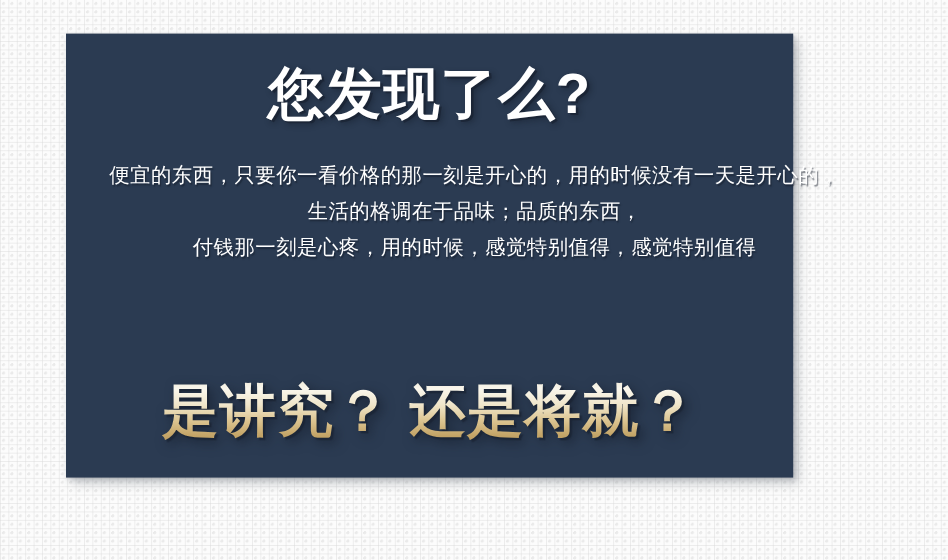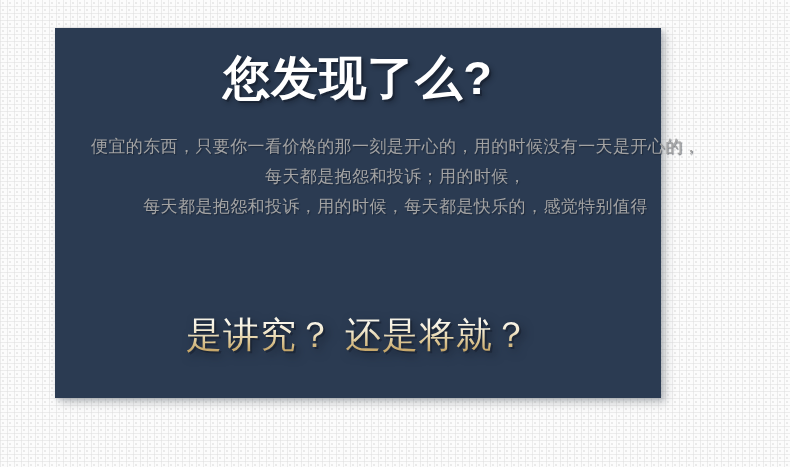--- a/index.html
+++ b/index.html
@@ -64,38 +64,38 @@
   .body-copy {
     position: absolute;
     left: 14px;
     top: 104px;
     width: 653px;
     text-align: center;
   }
   .body-line {
     font-size: 17px;
     line-height: 30px;
-    color: #a3a3a3;
+    color: #ffffff;
     letter-spacing: 0.4px;
     white-space: nowrap;
     text-shadow: 1px 1px 1px rgba(18,25,38,0.55);
   }
 
   
   .headline-gold-wrap {
     position: absolute;
     left: 0;
     top: 286px;
     width: 100%;
     text-align: center;
   }
   .headline-gold {
     display: inline-block;
-    font-size: 36px;
-    font-weight: normal;
+    font-size: 47px;
+    font-weight: bold;
     letter-spacing: 1px;
     line-height: 1.18;
     white-space: pre;
     background-image: linear-gradient(
         180deg,
         #efe9d6 0%,
         #f8f5ea 16%,
         #efe5c9 40%,
         #d9c089 64%,
         #c6a straw 64%,
@@ -121,22 +121,22 @@
 <body>
 
 <div id="poster-canvas">
 
   <div id="promo-panel">
 
     <div class="headline-main">您发现了么?</div>
 
     <div class="body-copy">
       <div class="body-line">便宜的东西，只要你一看价格的那一刻是开心的，用的时候没有一天是开心的，</div>
-      <div class="body-line">每天都是抱怨和投诉；用的时候，</div>
-      <div class="body-line">每天都是抱怨和投诉，用的时候，每天都是快乐的，感觉特别值得</div>
+      <div class="body-line">生活的格调在于品味；品质的东西，</div>
+      <div class="body-line">付钱那一刻是心疼，用的时候，感觉特别值得，感觉特别值得</div>
     </div>
 
     <div class="headline-gold-wrap">
       <span class="headline-gold">是讲究？ 还是将就？</span>
     </div>
 
   </div>
 </div>
 
 </body></html>

